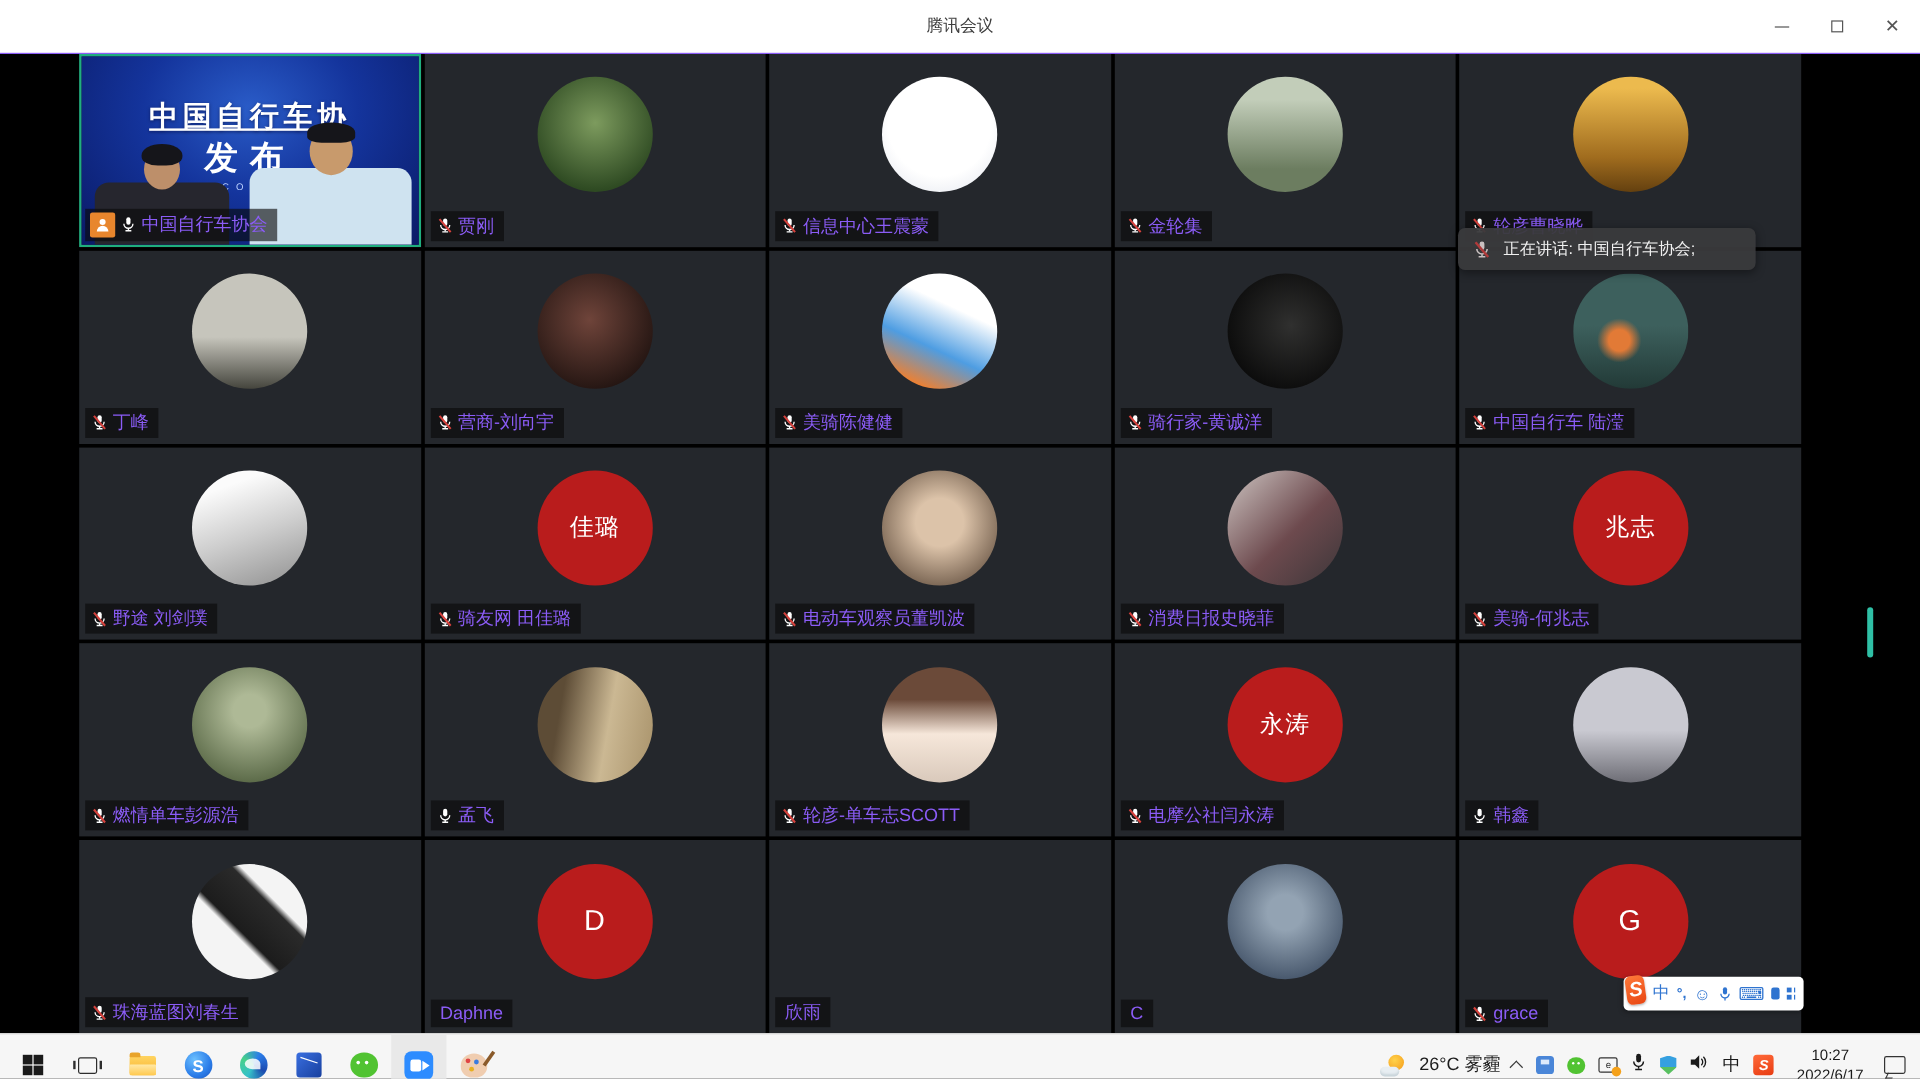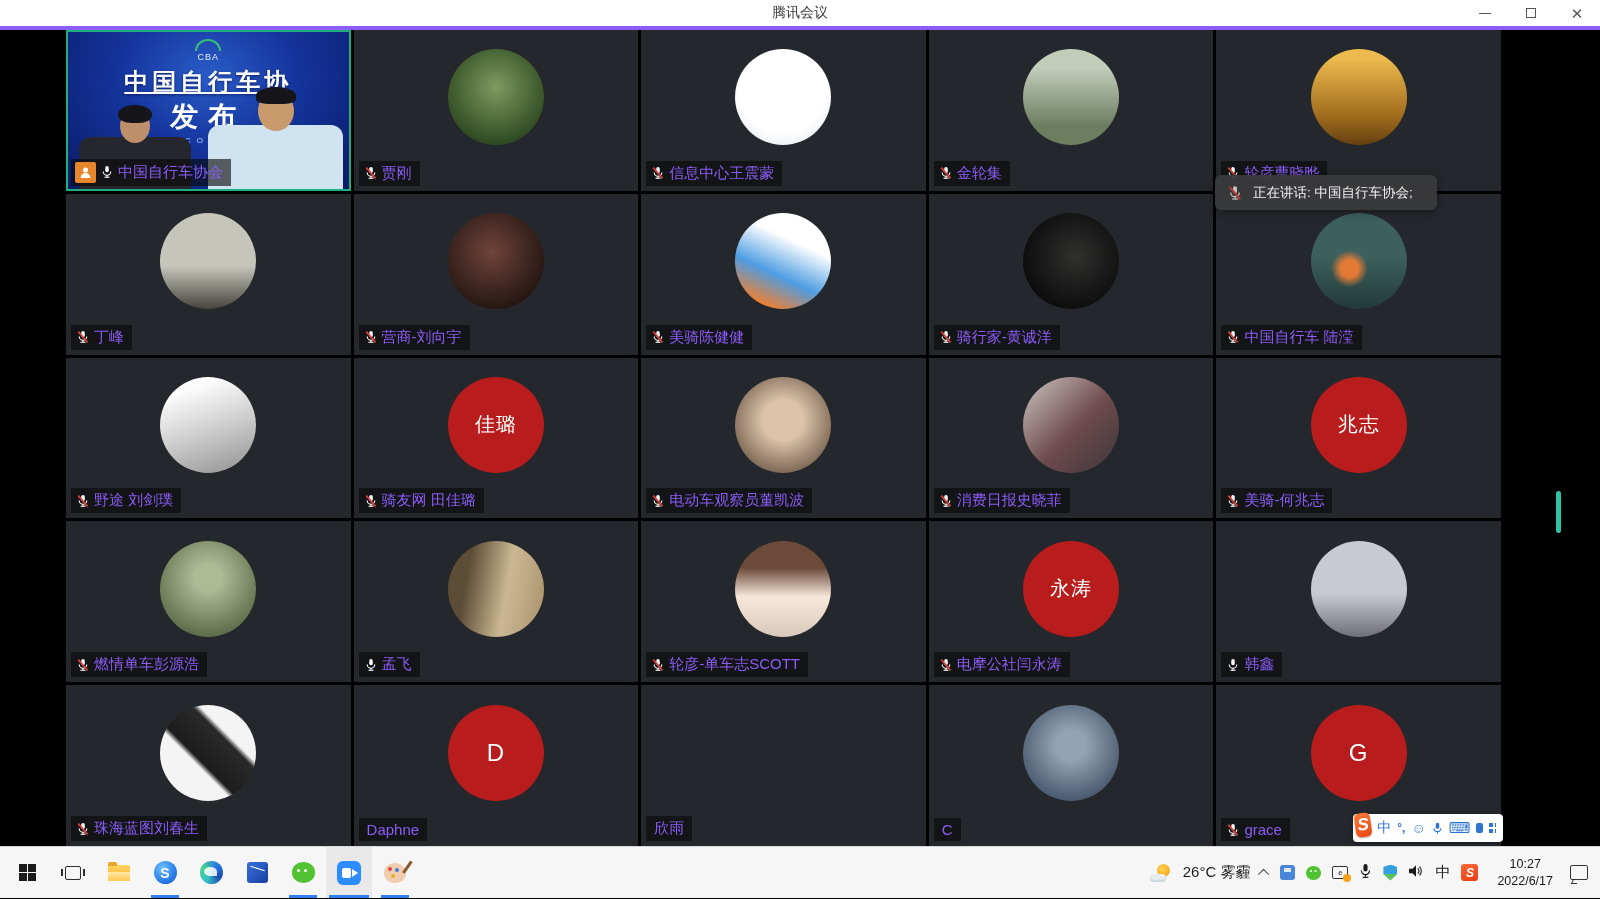--- a/index.html
+++ b/index.html
@@ -1,20 +1,20 @@
 <!DOCTYPE html>
 <html><head>
 <meta charset="utf-8">
 <style>
   * { margin:0; padding:0; box-sizing:border-box; }
   html,body { width:1600px; height:899px; overflow:hidden;
     font-family:"Liberation Sans","DejaVu Sans",sans-serif; background:#000; }
 
   
-  .titlebar { position:relative; height:30px; background:#fff; border-bottom:4px solid #8b5cf6;
+  .titlebar { position:relative; height:45px; background:#fff; border-bottom:1px solid #8b5cf6;
     display:flex; align-items:center; justify-content:center; }
   .titlebar .title { font-size:14px; color:#3c3c3c; }
   .win-controls { position:absolute; right:0; top:0; height:100%; display:flex; }
   .win-btn { width:46px; height:100%; display:flex; align-items:center; justify-content:center; color:#444; }
   .glyph-min { width:12px; height:0; border-top:1.4px solid #555; }
   .glyph-restore { width:10px; height:10px; border:1.4px solid #555; position:relative; background:#fff; }
   .glyph-restore::before { content:""; position:absolute; left:2px; bottom:2px; width:10px; height:10px;
     border:1.4px solid #555; border-right:none; border-bottom:none; margin-left:-5px; margin-bottom:-5px; z-index:-1; }
   .glyph-close { font-size:15px; color:#555; line-height:1; }
 
@@ -63,21 +63,21 @@
   .v-body { border-radius:12px 12px 0 0; margin-top:-6px; }
   .v-p1 { left:4%; width:40%; }
   .v-p1 .v-head { width:30px; height:34px; background:#bd8f6a; }
   .v-p1 .v-body { height:52px; background:#26262e; }
   .v-p2 { right:2%; width:48%; }
   .v-p2 .v-head { width:36px; height:40px; background:#c89a6c; }
   .v-p2 .v-head::before { height:42%; border-radius:50% 50% 30% 30%; }
   .v-p2 .v-body { height:64px; background:#cfe3f0; }
 
   
-  .toast { position:absolute; left:1215px; top:145px; width:222px; height:35px; z-index:40;
+  .toast { position:absolute; left:1215px; top:145px; width:248px; height:35px; z-index:40;
     background:rgba(58,58,60,0.95); border-radius:6px; display:flex; align-items:center; gap:10px;
     padding:0 12px; color:#f0f0f0; font-size:13.5px; box-shadow:0 2px 8px rgba(0,0,0,.4); }
 
   .vscroll { position:absolute; right:39px; top:461px; width:5px; height:42px; background:#2fc0a6; border-radius:3px; }
 
   
   .taskbar { position:relative; height:52px; background:#f6f6f6; border-top:1px solid #d9d9d9;
     display:flex; align-items:center; padding:0 8px 0 4px; }
   .task-btn { position:relative; width:46px; height:100%; display:flex; align-items:center; justify-content:center; }
   .task-btn.running::after { content:""; position:absolute; bottom:0; left:9px; right:9px; height:3px; background:#2f7ff2; }
@@ -171,21 +171,20 @@
     <div class="win-btn">
         <span class="glyph-close">✕</span>
       </div>
   </div>
 </div>
 
 <div class="main">
   <div class="grid">
       <div class="cell video">
         <div class="vscene">
-    <div class="v-logo"><span class="mark"></span><span>CBA</span></div>
     <div class="v-t1">中国自行车协</div>
     <div class="v-t2">发布</div>
     <div class="v-sub">CONF</div>
     <div class="v-person v-p1">
             <div class="v-head"></div>
             <div class="v-body"></div>
           </div>
     <div class="v-person v-p2">
             <div class="v-head"></div>
             <div class="v-body"></div>

